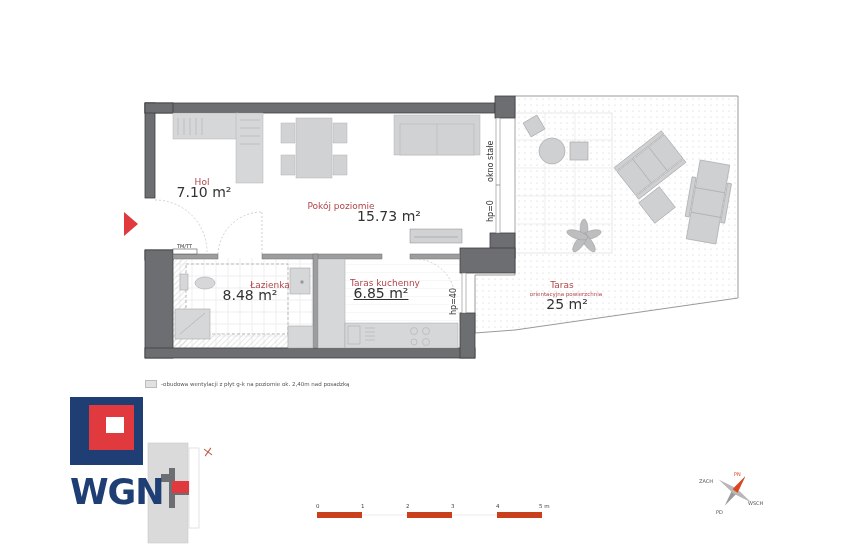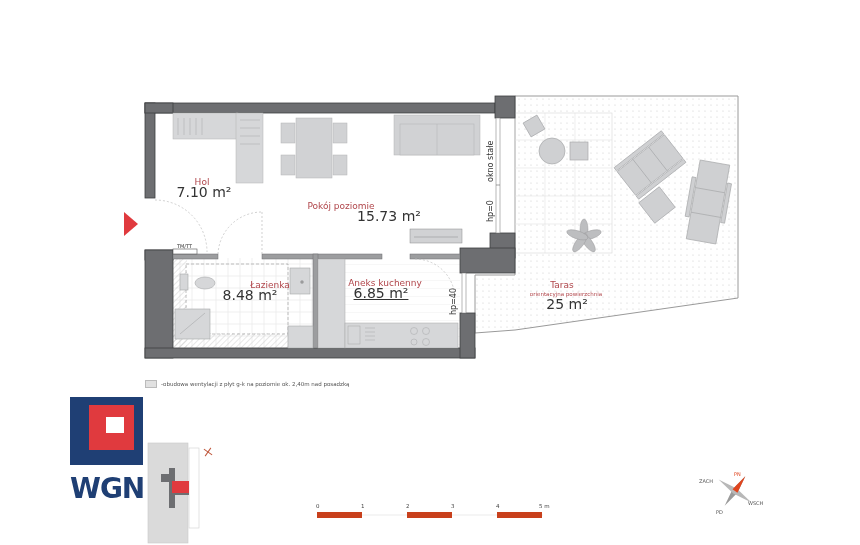--- a/index.html
+++ b/index.html
@@ -5,21 +5,21 @@
   html, body { margin:0; padding:0; background:#ffffff; }
   body { width:860px; height:545px; position:relative; overflow:hidden; font-family:"DejaVu Sans", sans-serif; }
   svg { position:absolute; left:0; top:0; }
   .room-label { position:absolute; text-align:center; font-size:9px; line-height:10px; color:#b0454a; white-space:nowrap; transform:translateX(-50%); }
   .room-area { position:absolute; text-align:center; font-size:14px; line-height:10px; color:#333; white-space:nowrap; transform:translateX(-50%); }
   .small-note { position:absolute; font-size:5.5px; color:#b0454a; white-space:nowrap; transform:translateX(-50%); }
   .vert { position:absolute; font-size:8px; color:#333; transform:rotate(-90deg); transform-origin:left top; white-space:nowrap; }
   .legend { position:absolute; left:145px; top:380px; font-size:5.5px; color:#555; display:flex; align-items:center; gap:4px; white-space:nowrap; }
   .legend-swatch { width:10px; height:6px; background:#e1e1e1; border:1px solid #bbb; }
   .scale-label { position:absolute; font-size:5.5px; color:#444; }
-  .wgn-text { position:absolute; left:70px; top:472px; font-size:28px; font-weight:bold; color:#1f3f74; letter-spacing:-1px; font-family:"DejaVu Sans", sans-serif; }
+  .wgn-text { position:absolute; left:70px; top:472px; font-size:35px; font-weight:bold; color:#1f3f74; letter-spacing:-1px; font-family:"DejaVu Sans", sans-serif; }
   .compass-label { position:absolute; font-size:5px; color:#555; }
   .tmtt { position:absolute; font-size:5px; color:#333; }
 </style>
 </head>
 <body>
 
 <svg width="860" height="545" viewBox="0 0 860 545">
   <defs>
     <pattern id="dots" width="6" height="6" patternUnits="userSpaceOnUse">
       <circle cx="3" cy="3" r="0.6" fill="#c9c9c9"></circle>
@@ -224,21 +224,21 @@
 
 <div class="room-label" style="left:202px; top:177px;">Hol</div>
 <div class="room-area" style="left:204px; top:187px;">7.10 m²</div>
 
 <div class="room-label" style="left:341px; top:201px;">Pokój poziomie</div>
 <div class="room-area" style="left:357px; top:211px;margin-left:32px;">15.73 m²</div>
 
 <div class="room-label" style="left:250px; top:280px;margin-left:20px;">Łazienka</div>
 <div class="room-area" style="left:250px; top:290px;">8.48 m²</div>
 
-<div class="room-label" style="left:385px; top:278px;">Aneks kuchenny</div>
+<div class="room-label" style="left:385px; top:278px;">Taras kuchenny</div>
 <div class="room-area" style="left:381px; top:288px;text-decoration:underline;">6.85 m²</div>
 
 <div class="room-label" style="left:562px; top:280px;">Taras</div>
 <div class="small-note" style="left:566px; top:291px;">orientacyjna powierzchnia</div>
 <div class="room-area" style="left:567px; top:299px;text-align:right;">25 m²</div>
 
 <div class="vert" style="left:486px; top:182px;">okno stałe</div>
 <div class="vert" style="left:486px; top:222px;">hp=0</div>
 <div class="vert" style="left:449px; top:315px;">hp=40</div>
 

